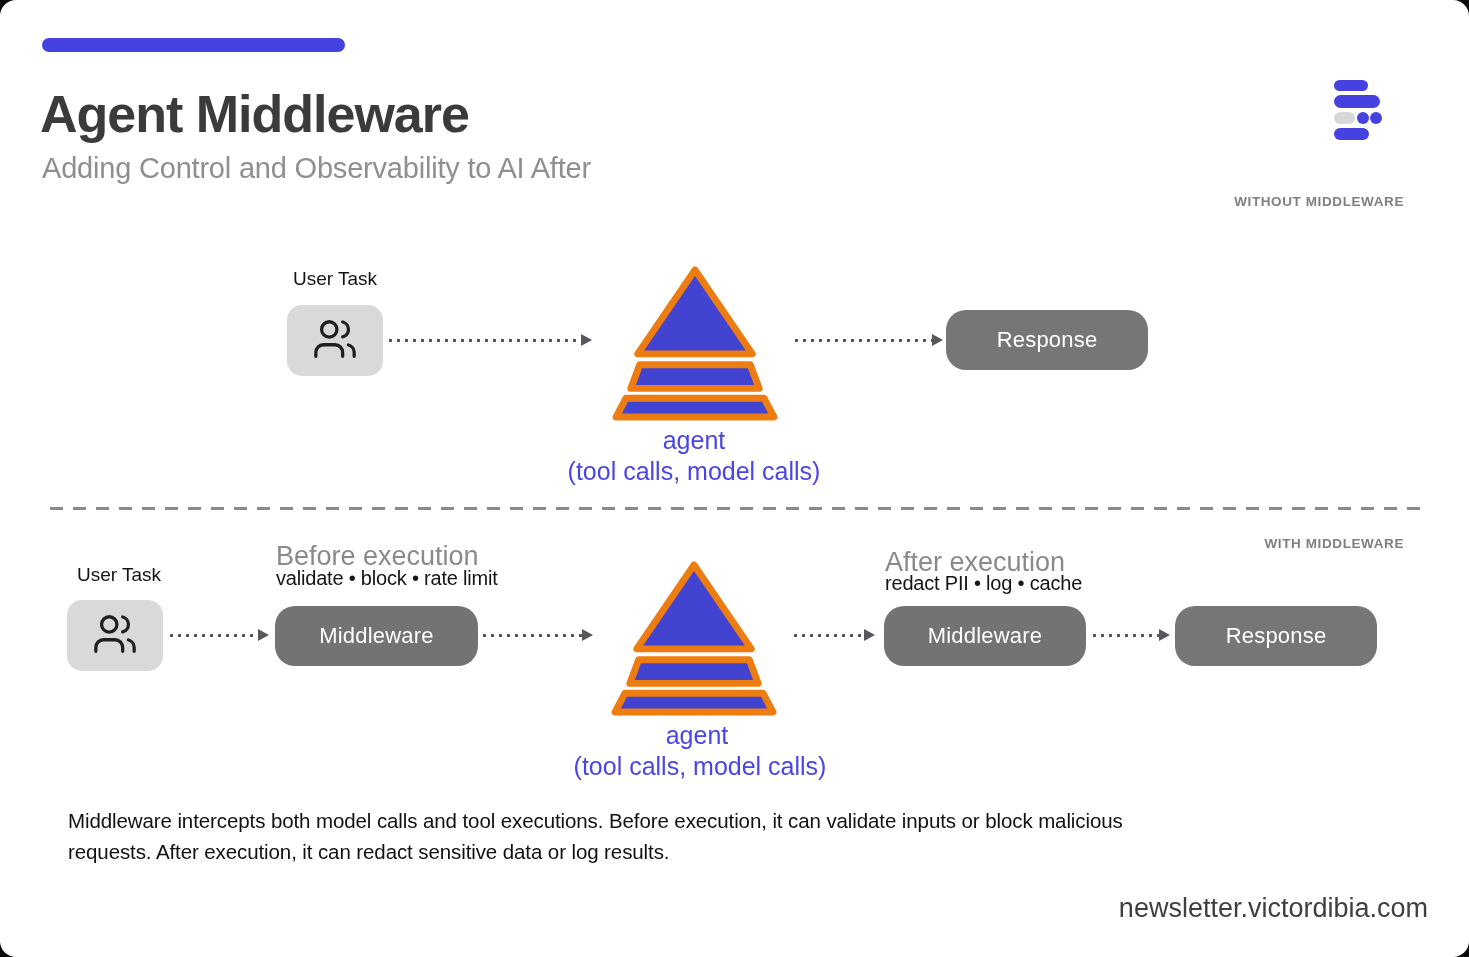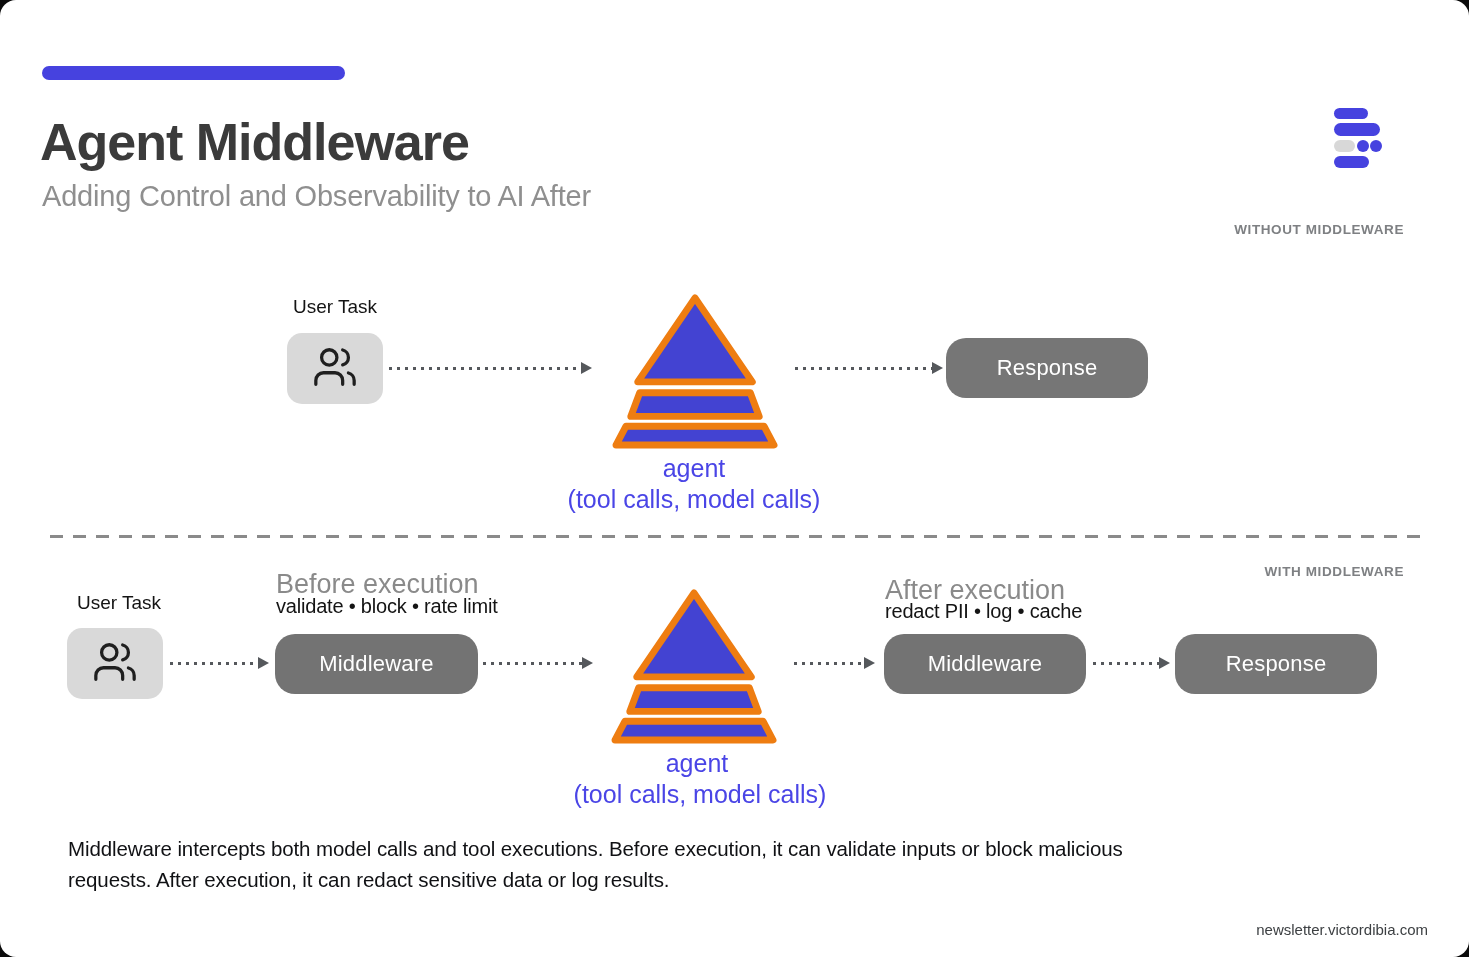--- a/index.html
+++ b/index.html
@@ -1,19 +1,19 @@
 <!DOCTYPE html>
 <html><head>
 <meta charset="utf-8">
 <style>
   html,body{margin:0;padding:0;background:#0b0b0b;}
   body{font-family:"Liberation Sans","DejaVu Sans",sans-serif;}
   #canvas{position:relative;width:1469px;height:957px;background:#ffffff;border-radius:16px;overflow:hidden;}
 
-  .abs{position:absolute;margin-top:28px;}
+  .abs{position:absolute;}
 
   
   .accent-bar{left:42px;top:38px;width:303px;height:14px;border-radius:7px;background:#4642df;}
   .title{left:40px;top:84px;font-size:52px;font-weight:700;color:#3b3b3b;letter-spacing:-1px;}
   .subtitle{left:42px;top:152px;font-size:29px;font-weight:400;color:#8f8f8f;letter-spacing:-0.2px;}
 
   
   .logo{left:1334px;top:80px;width:48px;height:60px;}
   .logo .bar{position:absolute;background:#4642df;}
   .logo .b1{left:0;top:0;width:34px;height:11px;border-radius:6px;}
@@ -45,21 +45,21 @@
 
   
   .phase-title{font-size:27px;color:#8a8a8a;font-weight:400;}
   .phase-actions{font-size:20px;color:#141414;font-weight:500;letter-spacing:-0.2px;}
 
   
   .divider{left:50px;top:507px;width:1370px;height:2.6px;background:repeating-linear-gradient(90deg,#8a8a8a 0 13px,transparent 13px 23px);}
 
   
   .description{left:68px;top:806px;width:1062px;font-size:20.5px;line-height:30.5px;color:#101114;font-weight:500;letter-spacing:-0.1px;}
-  .site{right:41px;top:893px;font-size:15px;color:#3d4043;font-weight:400;}
+  .site{right:41px;top:893px;font-size:27px;color:#3d4043;font-weight:400;}
 </style>
 </head>
 <body>
 
 <div id="canvas">
 
   <div class="abs accent-bar"></div>
   <div class="abs title">Agent Middleware</div>
   <div class="abs subtitle">Adding Control and Observability to AI After</div>
 

